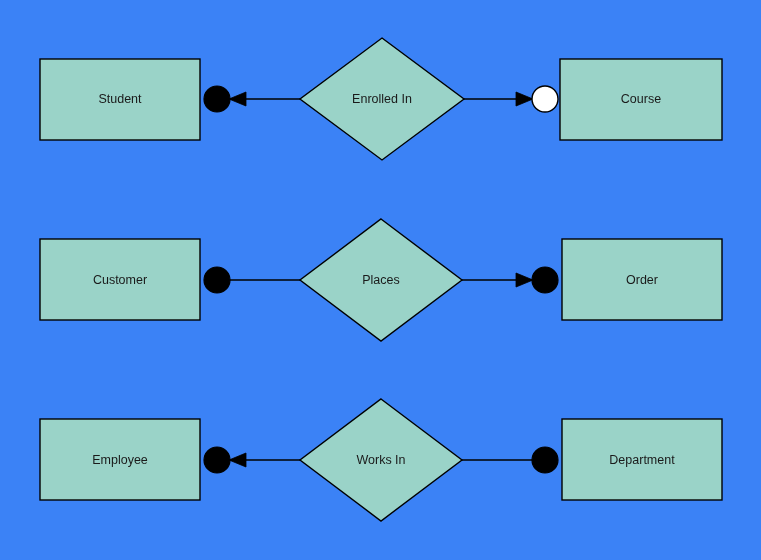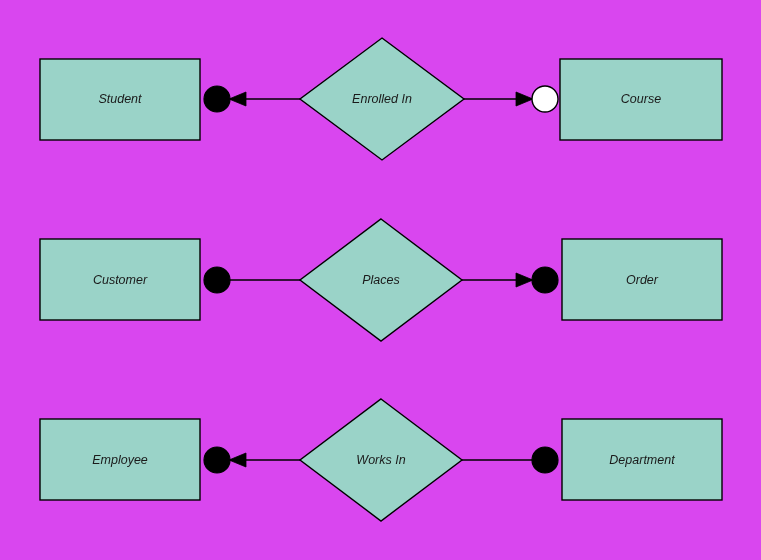--- a/index.html
+++ b/index.html
@@ -10,22 +10,21 @@
   body {
     width: 761px;
     height: 560px;
     font-family: "Liberation Sans", sans-serif;
     overflow: hidden;
   }
   #diagram-canvas {
     position: relative;
     width: 761px;
     height: 560px;
-    background: #d946ef;
-    font-style: italic;
+    background: #3b82f6;
   }
   #er-svg {
     position: absolute;
     left: 0;
     top: 0;
     width: 761px;
     height: 560px;
     display: block;
   }
   .shape-fill {

